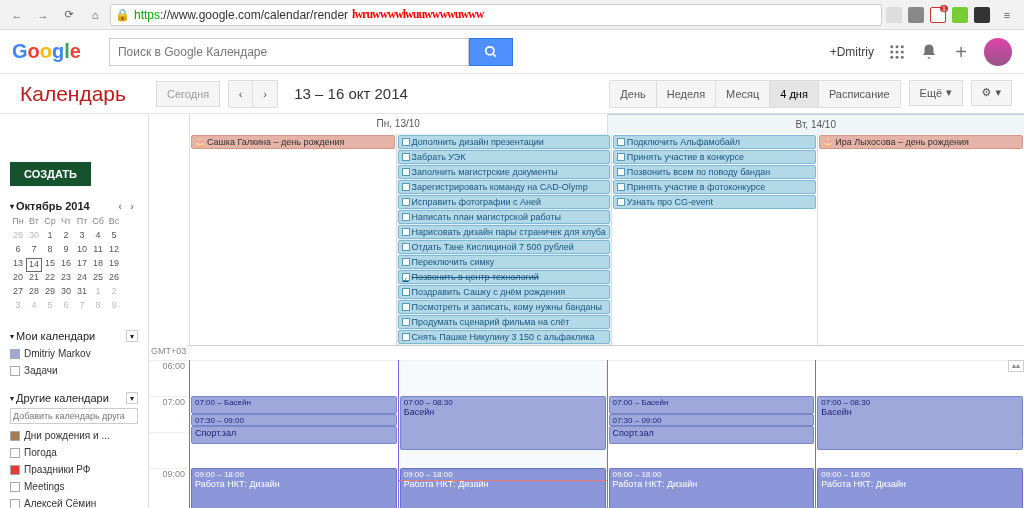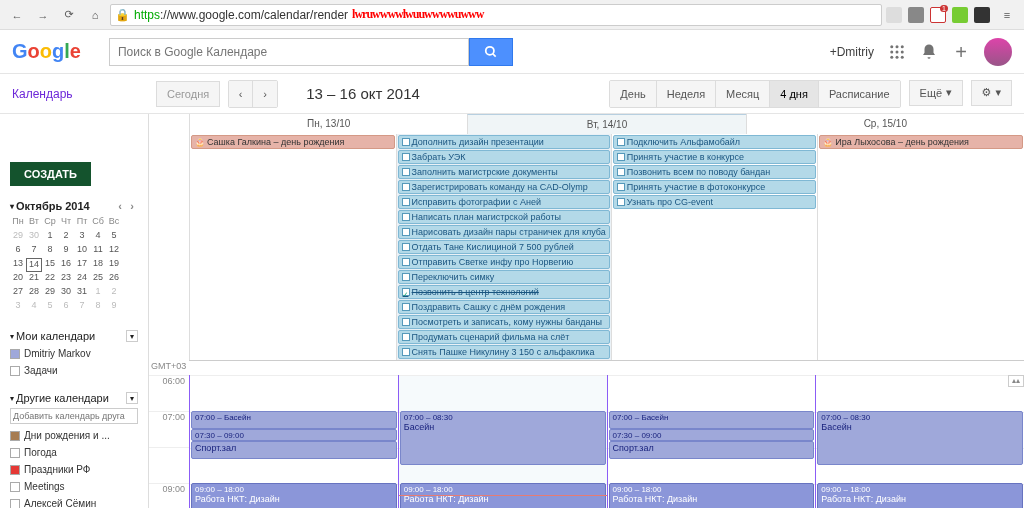--- a/index.html
+++ b/index.html
@@ -23,26 +23,26 @@
 .search-box { display: flex; }
 .search-input { width: 360px; height: 28px; border: 1px solid #ccc; padding: 0 8px; font-size: 12px; }
 .search-btn { width: 44px; height: 28px; background: #4d90fe; border: 1px solid #3079ed; color: #fff; display: flex; align-items: center; justify-content: center; cursor: pointer; }
 .header-right { margin-left: auto; display: flex; align-items: center; gap: 14px; }
 .header-link { color: #404040; font-size: 12px; cursor: pointer; }
 .header-icon { width: 18px; height: 18px; color: #737373; cursor: pointer; }
 .avatar { width: 28px; height: 28px; border-radius: 50%; background: linear-gradient(#d4a, #958); }
 
 
 .toolbar { height: 40px; display: flex; align-items: center; padding: 0 12px 0 0; border-bottom: 1px solid #e5e5e5; gap: 8px; }
-.app-title { width: 148px; padding-left: 12px; color: #6d28d9; font-size: 12px; }
+.app-title { width: 148px; padding-left: 20px; color: #b91c1c; font-size: 21px; }
 .today-btn { height: 26px; padding: 0 10px; border: 1px solid #dcdcdc; background: #f5f5f5; color: #999; font-size: 11px; cursor: pointer; }
 .nav-arrows { display: flex; border: 1px solid #dcdcdc; border-radius: 2px; }
 .nav-arrow { width: 24px; height: 26px; background: #f5f5f5; display: flex; align-items: center; justify-content: center; cursor: pointer; color: #555; }
 .nav-arrow:first-child { border-right: 1px solid #dcdcdc; }
-.date-range { font-size: 15px; color: #333; margin-left: 20px; }
+.date-range { font-size: 15px; color: #333; margin-left: 8px; }
 .toolbar-right { margin-left: auto; display: flex; gap: 8px; }
 .view-btns { display: flex; border: 1px solid #dcdcdc; border-radius: 2px; overflow: hidden; }
 .view-btn { height: 26px; padding: 0 10px; background: #f5f5f5; border-right: 1px solid #dcdcdc; font-size: 11px; color: #555; display: flex; align-items: center; cursor: pointer; }
 .view-btn:last-child { border-right: none; }
 .view-btn.active { background: #e5e5e5; color: #000; }
 .more-btn, .gear-btn { height: 26px; padding: 0 10px; border: 1px solid #dcdcdc; background: #f5f5f5; display: flex; align-items: center; gap: 4px; cursor: pointer; font-size: 11px; color: #555; }
 
 
 .main { display: flex; height: calc(508px - 30px - 44px - 40px); }
 .sidebar { width: 148px; padding: 8px 10px; overflow: hidden; }
@@ -311,21 +311,20 @@
             <span>Ваня Родионов</span>
           </div>
         </div>
     </div>
   </div>
 
   <div class="cal">
     <div class="col-heads" id="col-heads">
         <div class="col-head">Пн, 13/10</div>
         <div class="col-head sel">Вт, 14/10</div>
-        <div class="col-head">Ср, 15/10</div>
       </div>
     <div class="allday" id="allday">
         <div class="allday-col">
           <div class="chip bd">
             <span style="font-size: 8px;">🎂</span>
             <span>Сашка Галкина – день рождения</span>
           </div>
         </div>
         <div class="allday-col sel">
           <div class="chip task">
@@ -352,24 +351,20 @@
             <span class="cb"></span>
             <span>Написать план магистрской работы</span>
           </div>
           <div class="chip task">
             <span class="cb"></span>
             <span>Нарисовать дизайн пары страничек для клуба</span>
           </div>
           <div class="chip task">
             <span class="cb"></span>
             <span>Отдать Тане Кислициной 7 500 рублей</span>
-          </div>
-          <div class="chip task">
-            <span class="cb"></span>
-            <span>Отправить Светке инфу про Норвегию</span>
           </div>
           <div class="chip task">
             <span class="cb"></span>
             <span>Переключить симку</span>
           </div>
           <div class="chip task done">
             <span class="cb"></span>
             <span>Позвонить в центр технологий</span>
           </div>
           <div class="chip task">

